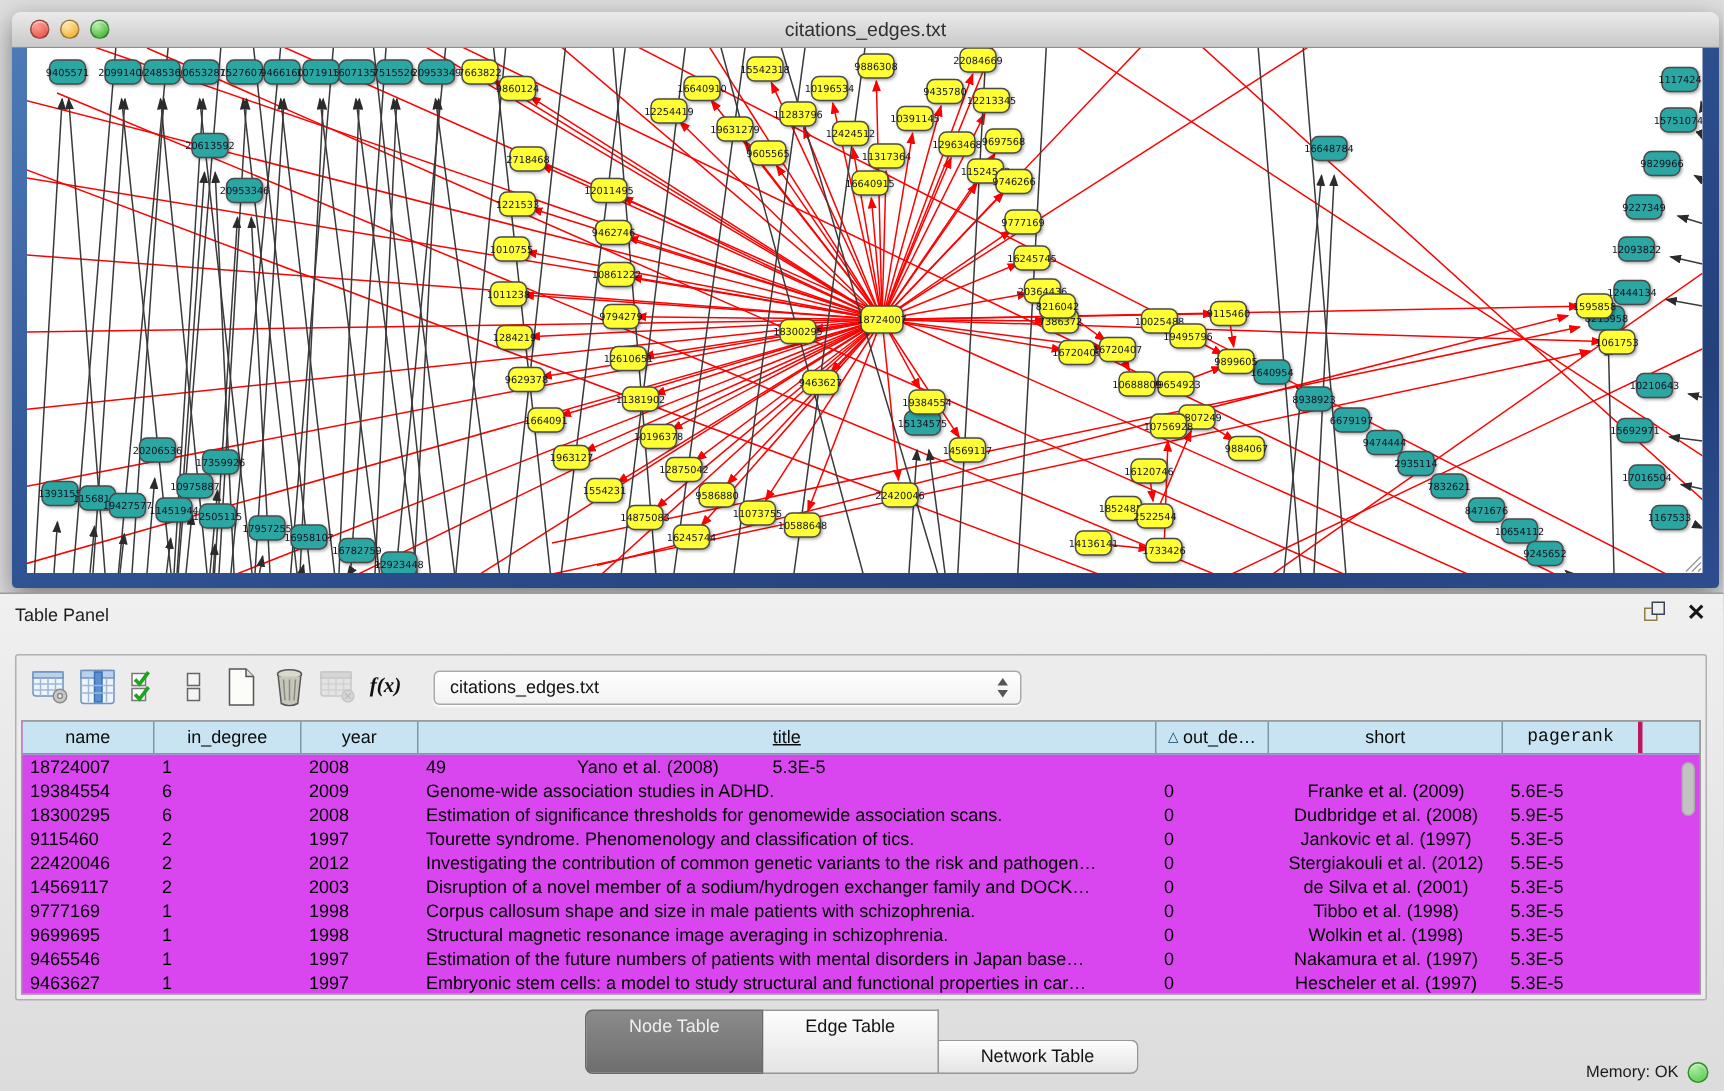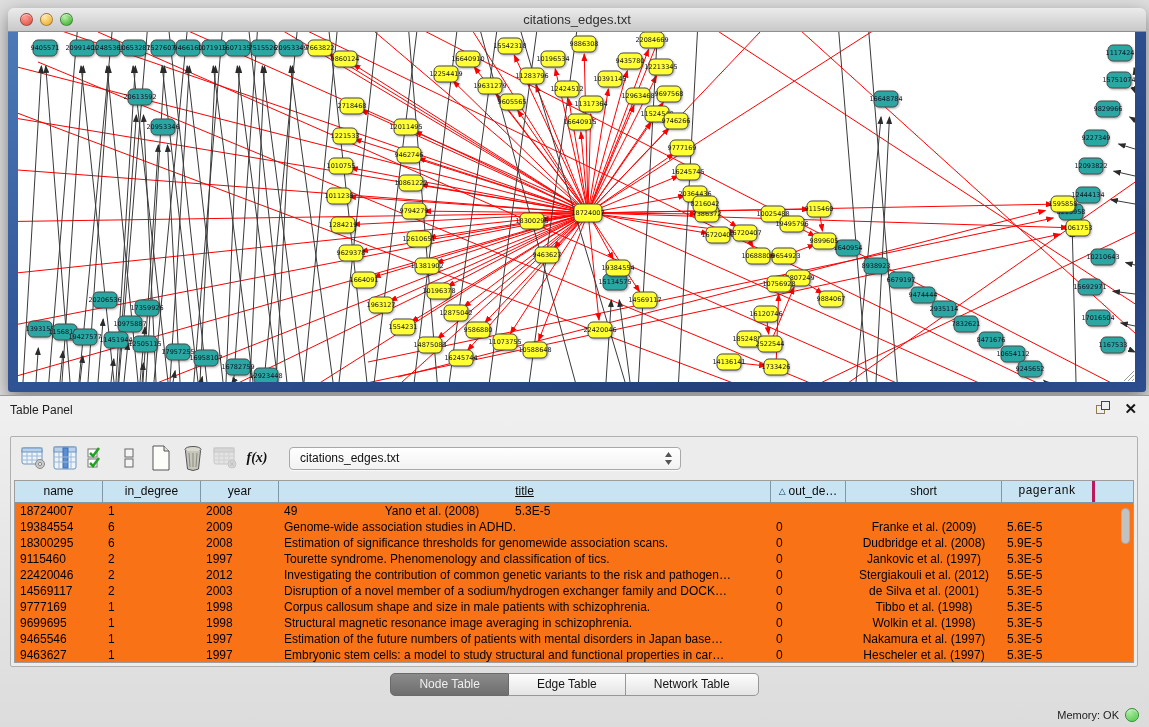--- a/index.html
+++ b/index.html
@@ -52,40 +52,40 @@
   .tbtn { width:28px; height:28px; margin-right:4px; display:flex; align-items:center;
     justify-content:center; cursor:pointer; border-radius:3px; }
   .tbtn.disabled { opacity:.45; cursor:default; }
   .fx { font-size:14px; font-style:italic; font-family:"Liberation Serif", serif; font-weight:bold; color:#111; }
   .combo { margin-left:14px; width:392px; height:23px; background:linear-gradient(#ffffff,#f2f2f2);
     border:1px solid #a8a8a8; border-radius:4px; position:relative; font-size:12px; color:#111;
     line-height:21px; padding-left:10px; box-shadow:0 1px 1px rgba(255,255,255,.8); cursor:pointer; }
   .combo .arrows { position:absolute; right:7px; top:3px; }
 
   .table-wrap { position:absolute; left:3px; right:3px; top:43px; bottom:3px;
-    background:#f97316; border:1px solid #9d9d9d; overflow:hidden; }
+    background:#d946ef; border:1px solid #9d9d9d; overflow:hidden; }
   .thead { display:flex; height:22px; background:#c8e4f2; border-bottom:1px solid #7d98a6; }
   .th { font-size:12px; color:#0a0a0a; text-align:center; line-height:21px;
     border-right:1px solid #7d98a6; overflow:hidden; white-space:nowrap; cursor:pointer; flex:none; }
   .th:last-child { border-right:3px solid #be185d;font-family:Liberation Mono, monospace; }
   .sort-tri { display:inline-block; font-size:9px; color:#0c3f66; margin-right:3px;
     transform:translateY(-1px); }
   .trow { display:flex; height:16px; }
   .td { font-size:12px; color:#000; line-height:16px; white-space:nowrap; overflow:hidden;
     padding-left:5px; flex:none; }
   .td.center { text-align:center; padding-left:0; }
   .vscroll { position:absolute; right:2px; top:25px; width:11px; height:140px; }
   .vthumb { position:absolute; left:1px; top:2px; width:9px; height:36px; background:#c2c2c2;
     border-radius:5px; border:1px solid #adadad; }
 
   .tabs-row { position:absolute; left:0; top:277px; width:100%; display:flex; justify-content:center; }
   .seg { border:1px solid #979797; border-left:none; padding:3px 28px; font-size:12px; color:#141414;
     background:linear-gradient(#fdfdfd,#e4e4e4); cursor:pointer; line-height:15px; }
   .seg:first-child { border-left:1px solid #979797; border-radius:5px 0 0 5px; }
-  .seg:last-child { border-radius:0 5px 5px 0; }
+  .seg:last-child { border-radius:0 5px 5px 0;margin-top:20px; }
   .seg.active { background:linear-gradient(#8b8b8b,#6e6e6e); color:#efefef; border-color:#6a6a6a; }
 
   .statusbar { position:absolute; right:10px; bottom:5px; display:flex; align-items:center; gap:6px; }
   .status-label { font-size:11px; color:#1c1c1c; }
   .status-dot { width:14px; height:14px; border-radius:50%;
     border:1px solid #2f8f2f; box-shadow:inset 0 1px 2px rgba(255,255,255,.7); }
 </style>
 </head>
 <body>
 

